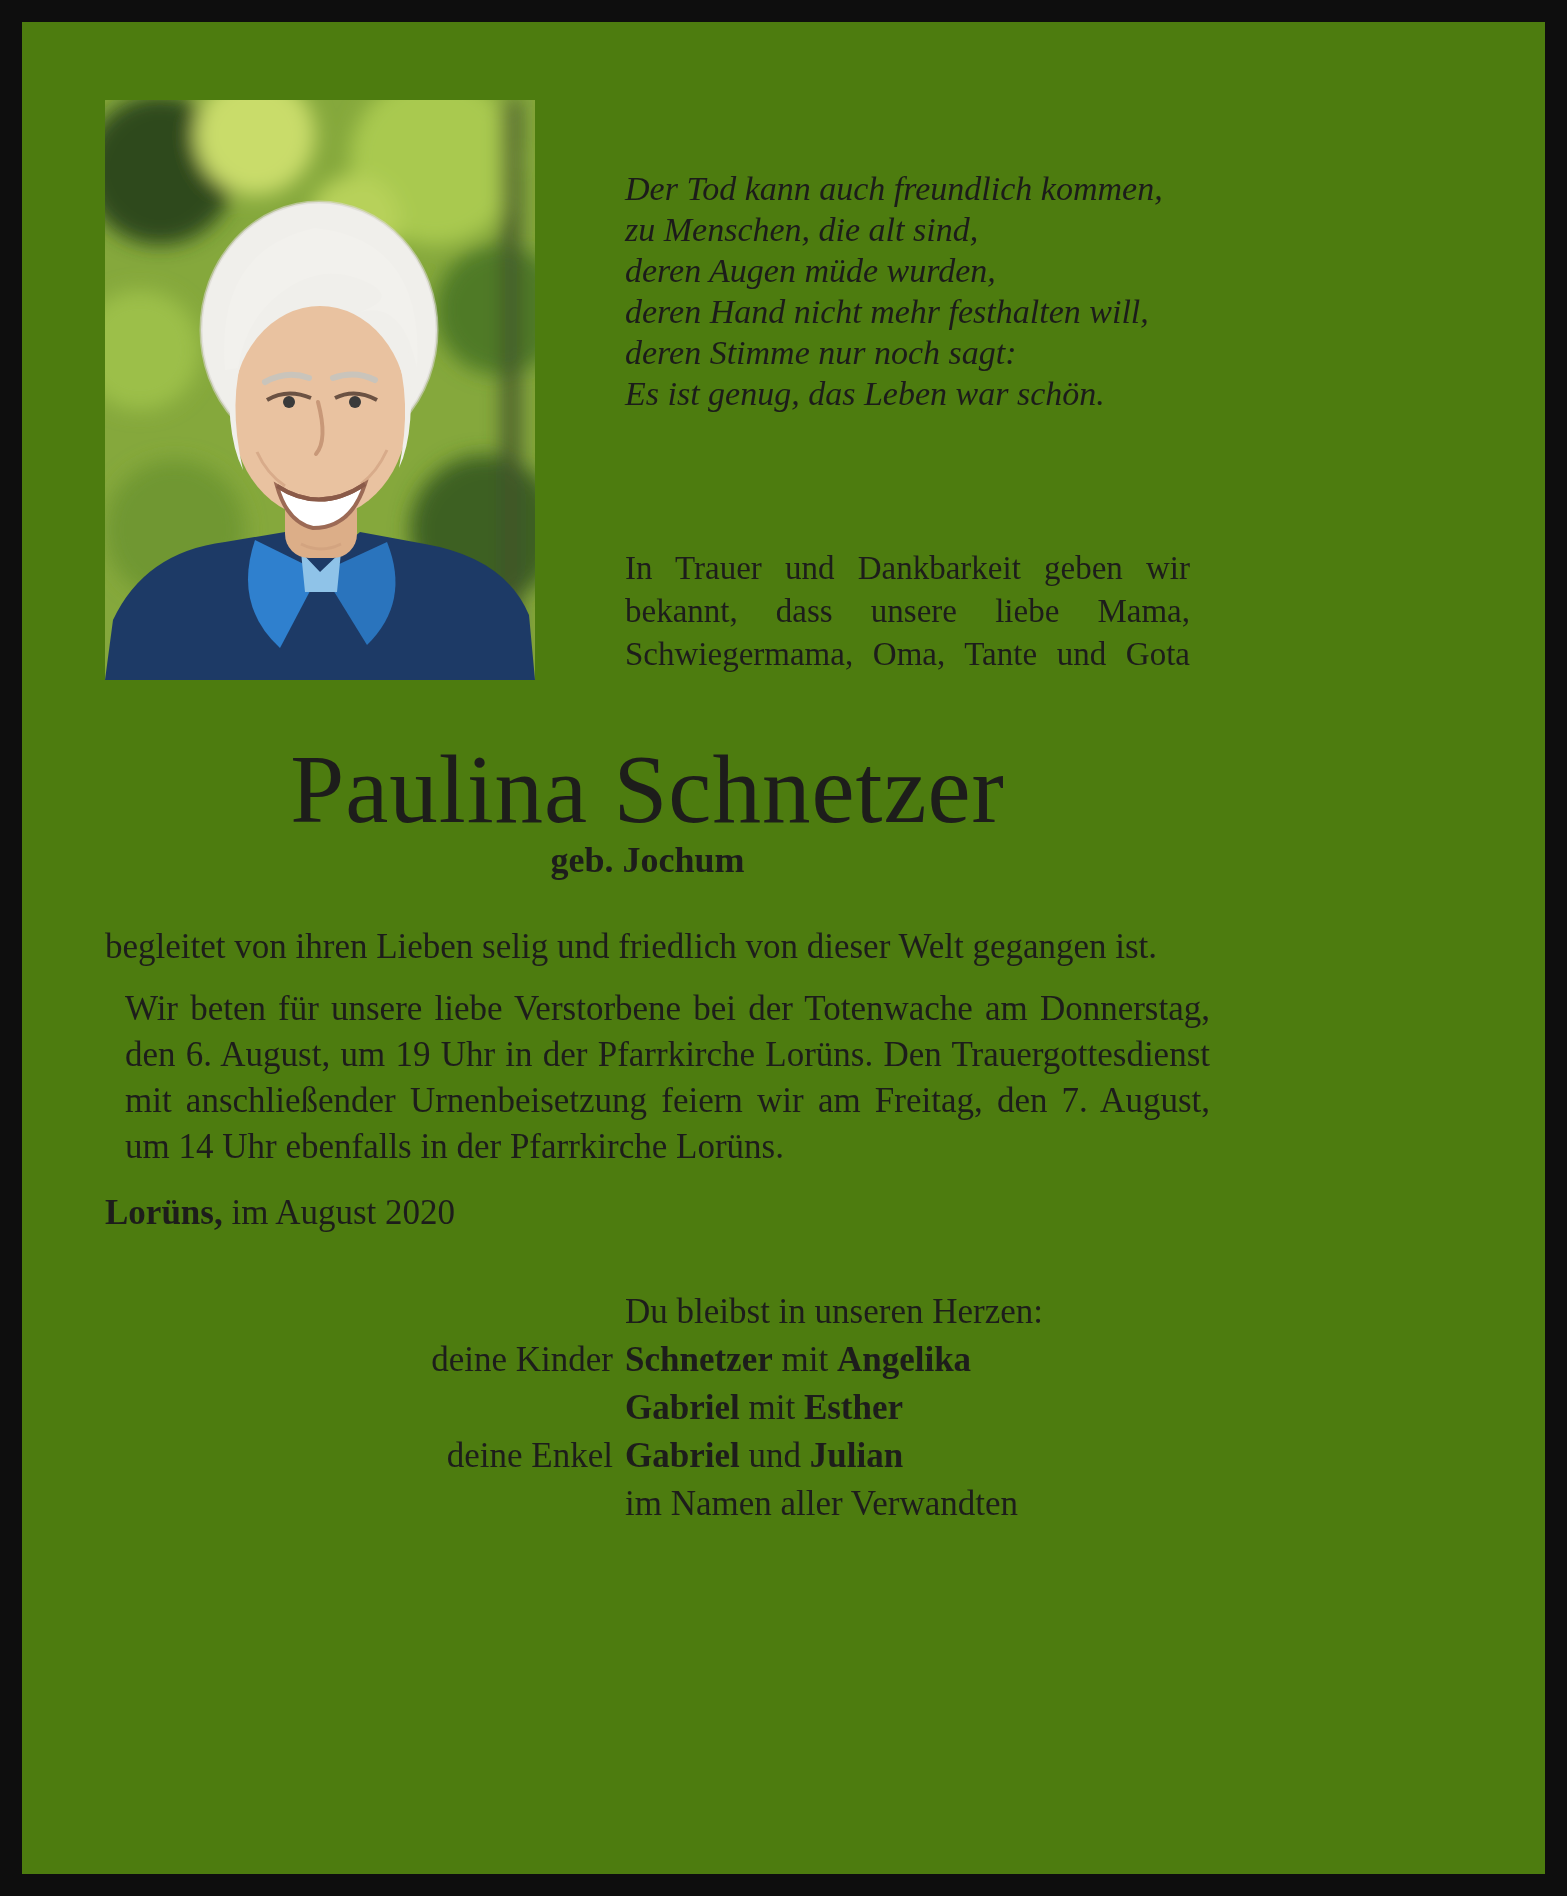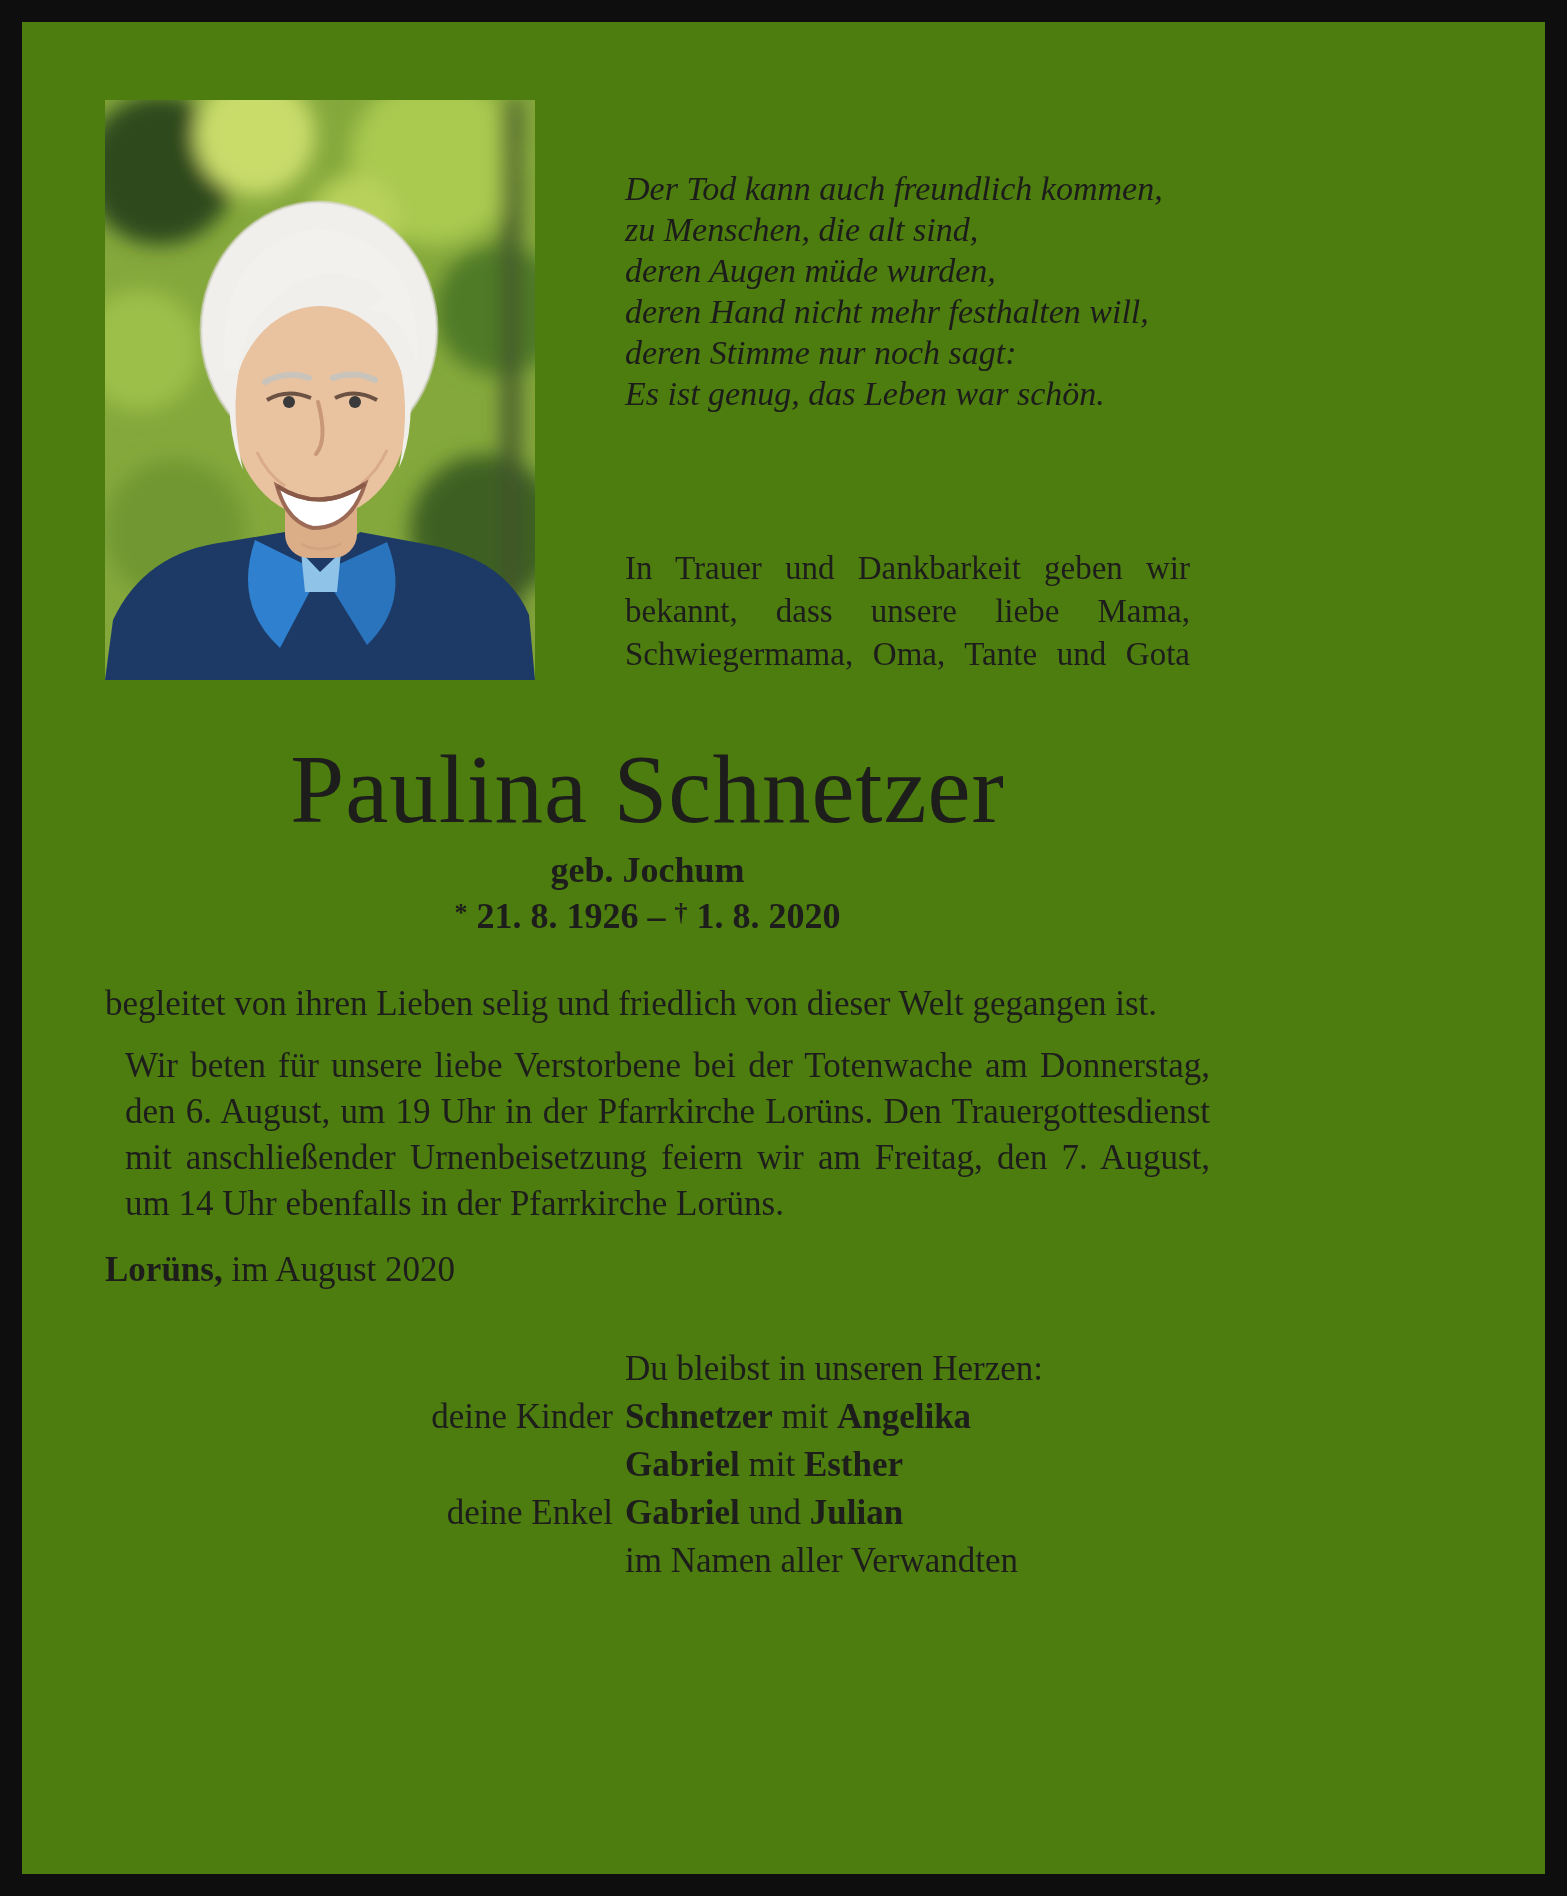--- a/index.html
+++ b/index.html
@@ -37,21 +37,21 @@
     font-size: 33px; line-height: 43px;
     text-align: justify; text-align-last: justify;
   }
 
   .name {
     width: 1085px; margin-top: 60px;
     font-size: 97px; font-weight: 400; line-height: 100px;
     text-align: center; letter-spacing: 1px;
   }
   .maiden {
-    width: 1085px; margin-top: 10px; text-align: center;
+    width: 1085px; margin-top: 0; text-align: center;
     font-weight: bold; font-size: 36px; line-height: 40px;
   }
   .dates {
     width: 1085px; margin-top: 2px; text-align: center;
     font-weight: bold; font-size: 36px; line-height: 42px;
   }
   .sym { font-size: 0.72em; vertical-align: 7px; }
 
   .p1 { width: 1085px; margin-top: 44px; font-size: 35px; line-height: 46px; }
   .p2 { width: 1085px; margin-top: 16px; font-size: 35px; line-height: 46px; text-align: justify; margin-left: 20px; }
@@ -142,21 +142,20 @@
           <div>deren Hand nicht mehr festhalten will,</div>
           <div>deren Stimme nur noch sagt:</div>
           <div>Es ist genug, das Leben war schön.</div>
         </div>
         <div class="announce">In Trauer und Dankbarkeit geben wir bekannt, dass unsere liebe Mama, Schwiegermama, Oma, Tante und Gota</div>
       </div>
     </div>
 
     <h1 class="name">Paulina Schnetzer</h1>
     <div class="maiden">geb. Jochum</div>
-    <div class="dates"><span class="sym">*</span> <span>21. 8. 1926</span> <span>–</span> <span class="sym">†</span> <span>1. 8. 2020</span></div>
 
     <p class="p1">begleitet von ihren Lieben selig und friedlich von dieser Welt gegangen ist.</p>
     <p class="p2">Wir beten für unsere liebe Verstorbene bei der Totenwache am Donnerstag, den 6. August, um 19 Uhr in der Pfarrkirche Lorüns. Den Trauergottesdienst mit anschließender Urnenbeisetzung feiern wir am Freitag, den 7. August, um 14 Uhr ebenfalls in der Pfarrkirche Lorüns.</p>
 
     <p class="dateline"><span class="bold">Lorüns,</span><span> im August 2020</span></p>
 
     <div class="farewell">
       <div class="col2">Du bleibst in unseren Herzen:</div>
 
       <div class="prefix">deine Kinder</div>

